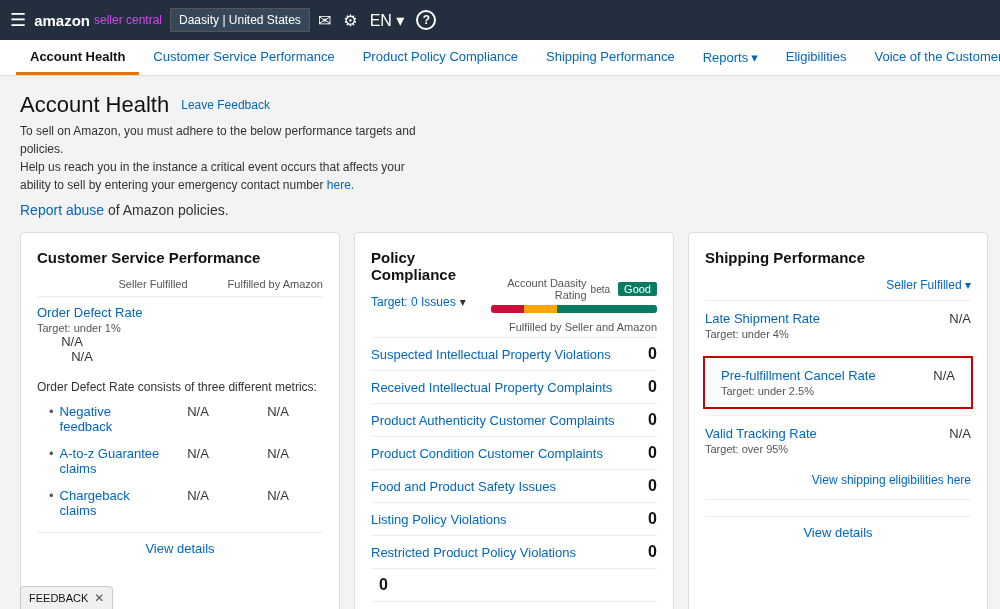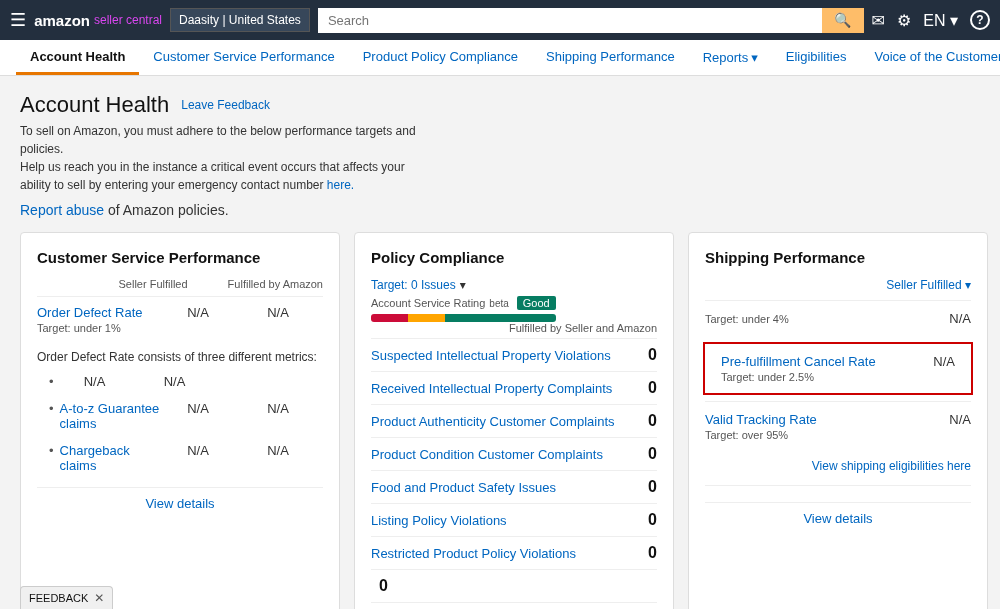--- a/index.html
+++ b/index.html
@@ -169,20 +169,21 @@
       font-size: 11px;
       color: #555;
       margin-bottom: 6px;
       gap: 40px;
     }
     .metric-row {
       display: flex;
       align-items: flex-start;
       padding: 8px 0;
       border-top: 1px solid #eee;
+      flex-direction: column;
     }
     .metric-name-area { flex: 1; }
     .metric-name { font-size: 13px; }
     .metric-name a { color: #0066c0; text-decoration: none; cursor: pointer; }
     .metric-target { font-size: 11px; color: #555; margin-top: 2px; }
     .metric-val { width: 70px; text-align: center; font-size: 13px; color: #333; }
     .metric-val2 { width: 90px; text-align: center; font-size: 13px; color: #333; }
 
     .sub-metric-row {
       display: flex;
@@ -214,22 +215,22 @@
     }
 
     
     .pc-card {
       flex: 1;
       min-width: 320px;
     }
     .pc-header {
       display: flex;
       justify-content: space-between;
-      align-items: flex-start;
-      flex-direction: column;
+      align-items: flex-end;
+      margin-bottom: 8px;
     }
     .ahr-label {
       font-size: 11px;
       color: #555;
     }
     .ahr-badge {
       display: flex;
       align-items: center;
       gap: 4px;
     }
@@ -345,24 +346,20 @@
 </head>
 <body>
 
 <div class="top-nav">
   <span class="hamburger-icon">☰</span>
   <div class="logo-area">
     <span class="logo-text">amazon</span>
     <span class="seller-central-text">seller central</span>
   </div>
   <button class="store-selector">Daasity | United States</button>
-  <div class="search-bar">
-    <input type="text" placeholder="Search" style="">
-    <button class="search-btn">🔍</button>
-  </div>
   <div class="top-nav-icons">
     <span>✉</span>
     <span>⚙</span>
     <span class="lang-selector">EN ▾</span>
     <div class="help-icon">?</div>
   </div>
 </div>
 
 <div class="sec-nav">
   <div class="sec-nav-item active">Account Health</div>
@@ -410,20 +407,21 @@
           <div class="metric-target">Target: under 1%</div>
         </div>
         <div class="metric-val">N/A</div>
         <div class="metric-val2">N/A</div>
       </div>
 
       <div class="consists-text">Order Defect Rate consists of three different metrics:</div>
 
       <div class="sub-metric-row">
         <span class="sub-bullet">•</span>
+        <div class="sub-metric-name"><a>Negative feedback</a></div>
         <div class="sub-val">N/A</div>
         <div class="sub-val2">N/A</div>
       </div>
 
       <div class="sub-metric-row">
         <span class="sub-bullet">•</span>
         <div class="sub-metric-name"><a>A-to-z Guarantee claims</a></div>
         <div class="sub-val">N/A</div>
         <div class="sub-val2">N/A</div>
       </div>
@@ -442,21 +440,21 @@
       <div class="pc-header">
         <div>
           <div class="card-title">Policy Compliance</div>
           <div class="pc-target">
             <a>Target: 0 Issues</a>
             <span>▾</span>
           </div>
         </div>
         <div style="text-align:right;">
           <div class="ahr-badge">
-            <span class="ahr-label">Account Service Rating</span>
+            <span class="ahr-label">Account Daasity Rating</span>
             <sup class="ahr-badge-text">beta</sup>
             <span class="good-badge">Good</span>
           </div>
           <div class="ahr-rating-bar">
             <div class="bar-segment bar-bad"></div>
             <div class="bar-segment bar-medium"></div>
             <div class="bar-segment bar-good"></div>
           </div>
         </div>
       </div>
@@ -502,20 +500,21 @@
     </div>
 
     <div class="card sp-card">
       <div class="card-title">Shipping Performance</div>
       <div class="sp-seller-row">
         <span>Seller Fulfilled ▾</span>
       </div>
 
       <div class="sp-metric-row">
         <div class="sp-metric-info">
+          <div class="sp-metric-name">Late Shipment Rate</div>
           <div class="sp-metric-target">Target: under 4%</div>
         </div>
         <div class="sp-metric-val">N/A</div>
       </div>
 
       <div class="sp-metric-row highlighted">
         <div class="sp-metric-info">
           <div class="sp-metric-name">Pre-fulfillment Cancel Rate</div>
           <div class="sp-metric-target">Target: under 2.5%</div>
         </div>

